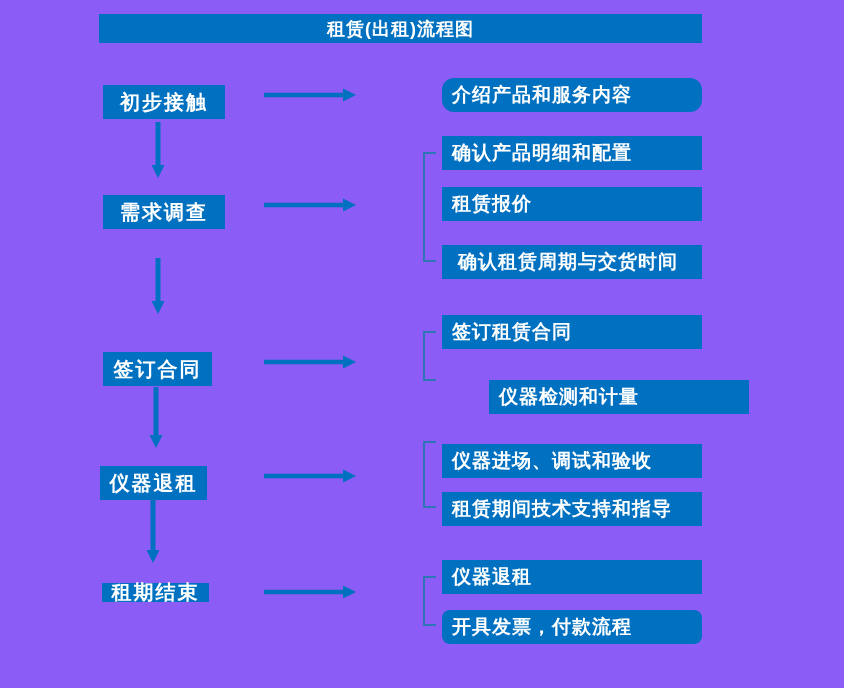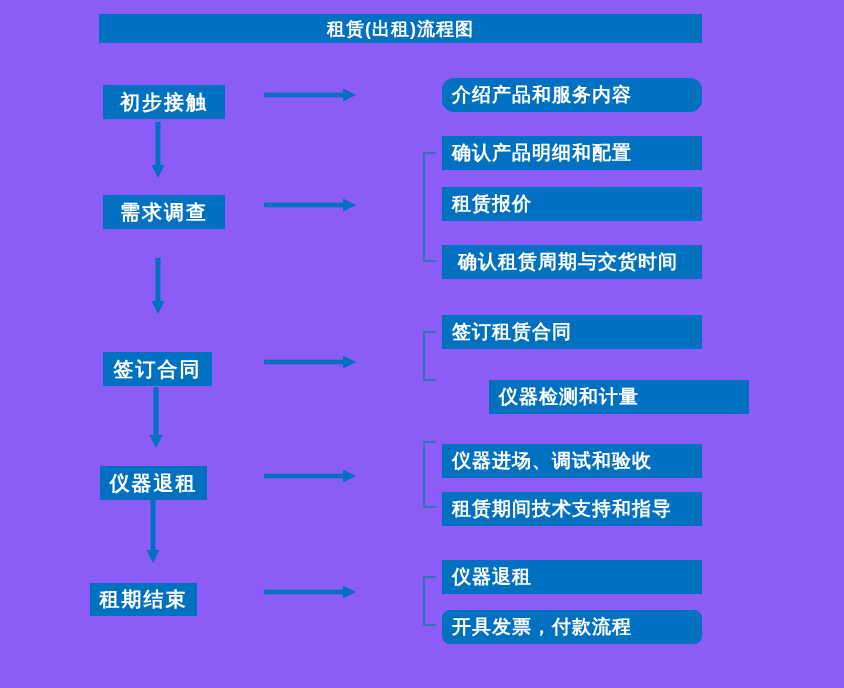--- a/index.html
+++ b/index.html
@@ -55,21 +55,21 @@
 <body>
 
 <div class="canvas">
 
   <div class="abs title-bar">租赁(出租)流程图</div>
 
   <div class="abs step-box" style="left:103px; top:78px;  width:122px; height:34px;">初步接触</div>
   <div class="abs step-box" style="left:103px; top:188px; width:122px; height:34px;">需求调查</div>
   <div class="abs step-box" style="left:103px; top:345px; width:109px; height:34px;">签订合同</div>
   <div class="abs step-box" style="left:100px; top:459px; width:107px; height:34px;">仪器退租</div>
-  <div class="abs step-box" style="left:90px; top:576px; width:107px; height:33px;">租期结束</div>
+  <div class="abs step-box" style="left:102px; top:576px; width:107px; height:19px;">租期结束</div>
 
   <div class="abs" style="left:150px; top:122px;">
     <svg width="16" height="56" viewBox="0 0 16 56">
       <line x1="8" y1="0" x2="8" y2="44" stroke="#0070C0" stroke-width="5"></line>
       <polygon points="1.5,43 14.5,43 8,56" fill="#0070C0"></polygon>
     </svg>
   </div>
   <div class="abs" style="left:150px; top:258px;">
     <svg width="16" height="56" viewBox="0 0 16 56">
       <line x1="8" y1="0" x2="8" y2="44" stroke="#0070C0" stroke-width="5"></line>

